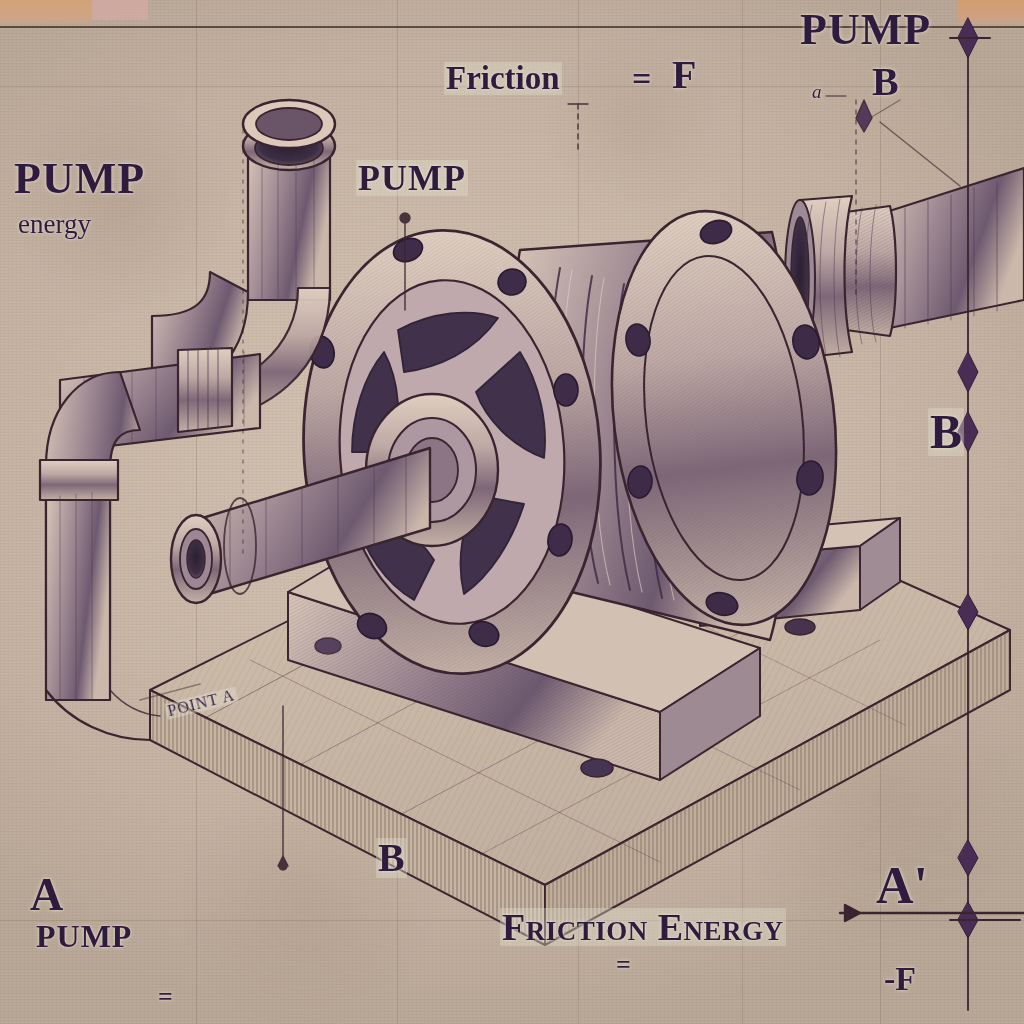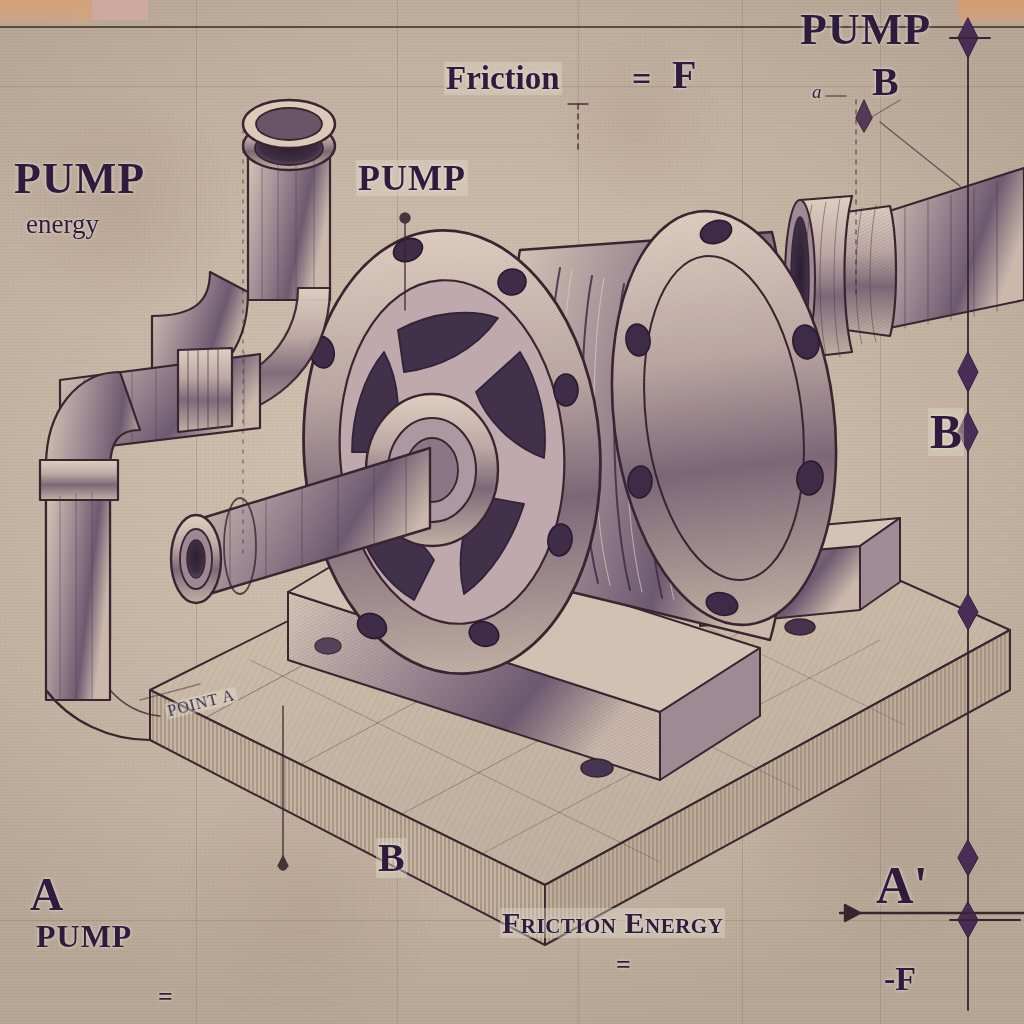--- a/index.html
+++ b/index.html
@@ -45,21 +45,21 @@
   .l-energy{font-size:27px;}
   .l-fric{font-size:33px;font-weight:600;}
   .l-eq{font-size:34px;font-weight:700;}
   .l-F{font-size:40px;font-weight:700;}
   .l-B-big{font-size:48px;font-weight:700;}
   .l-B-med{font-size:40px;font-weight:700;}
   .l-A-big{font-size:46px;font-weight:700;}
   .l-a-small{font-size:19px;font-style:italic;}
   .l-point{font-size:16px;letter-spacing:1px;font-variant:small-caps;
            transform:rotate(-14deg);transform-origin:left center;}
-  .l-frictionenergy{font-size:30px;font-weight:600;font-variant:small-caps;letter-spacing:.5px;}
+  .l-frictionenergy{font-size:38px;font-weight:600;font-variant:small-caps;letter-spacing:.5px;}
   .l-Aprime{font-size:52px;font-weight:700;}
   .l-negF{font-size:34px;font-weight:700;}
   .l-eq-small{font-size:26px;font-weight:700;}
   .l-pump-sm{font-size:32px;font-weight:700;font-variant:small-caps;letter-spacing:1px;}
 </style>
 </head>
 <body>
 
 <div id="stage">
 
@@ -340,21 +340,21 @@
       </g>
 
       <g stroke="#3a2430" stroke-width="2.4">
         <path d="M840,913 L1024,913"></path>
         <polygon points="845,905 860,913 845,921" fill="#3a2430"></polygon>
       </g>
     </g>
     </svg>
 
   <div class="lab l-pump-big" style="left:14px;top:157px">PUMP</div>
-  <div class="lab l-energy" style="left:26px;top:211px">energy</div>
+  <div class="lab l-energy" style="left:18px;top:211px">energy</div>
 
   <div class="lab l-pump-mid hl" style="left:356px;top:160px">PUMP</div>
 
   <div class="lab l-fric hl" style="left:444px;top:62px">Friction</div>
   <div class="lab l-eq" style="left:632px;top:62px">=</div>
   <div class="lab l-F" style="left:672px;top:55px">F</div>
 
   <div class="lab l-pump-big" style="left:800px;top:8px">PUMP</div>
   <div class="lab l-B-med" style="left:872px;top:62px">B</div>
   <div class="lab l-a-small" style="left:812px;top:82px">a</div>

